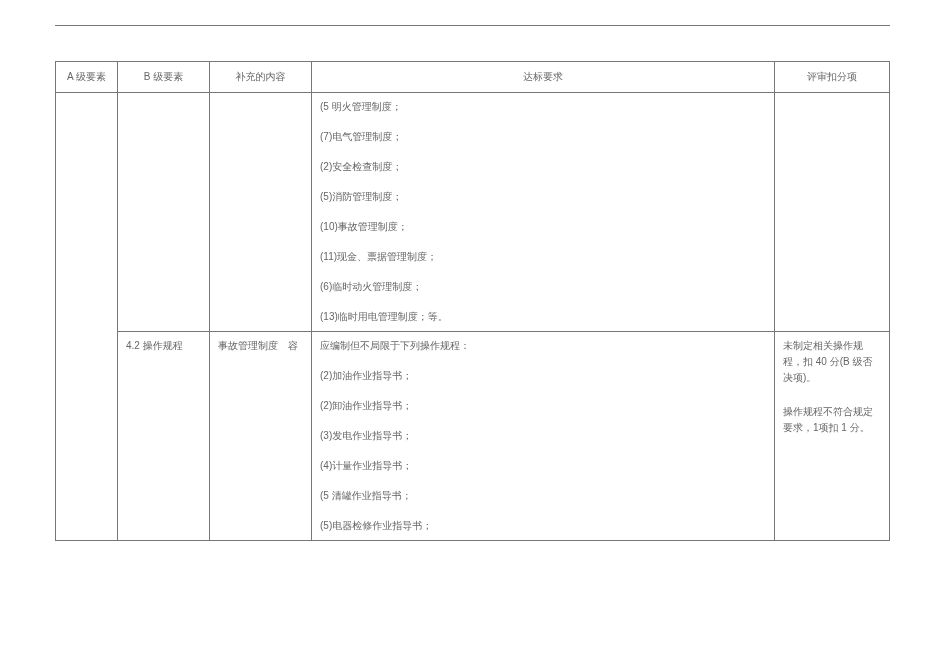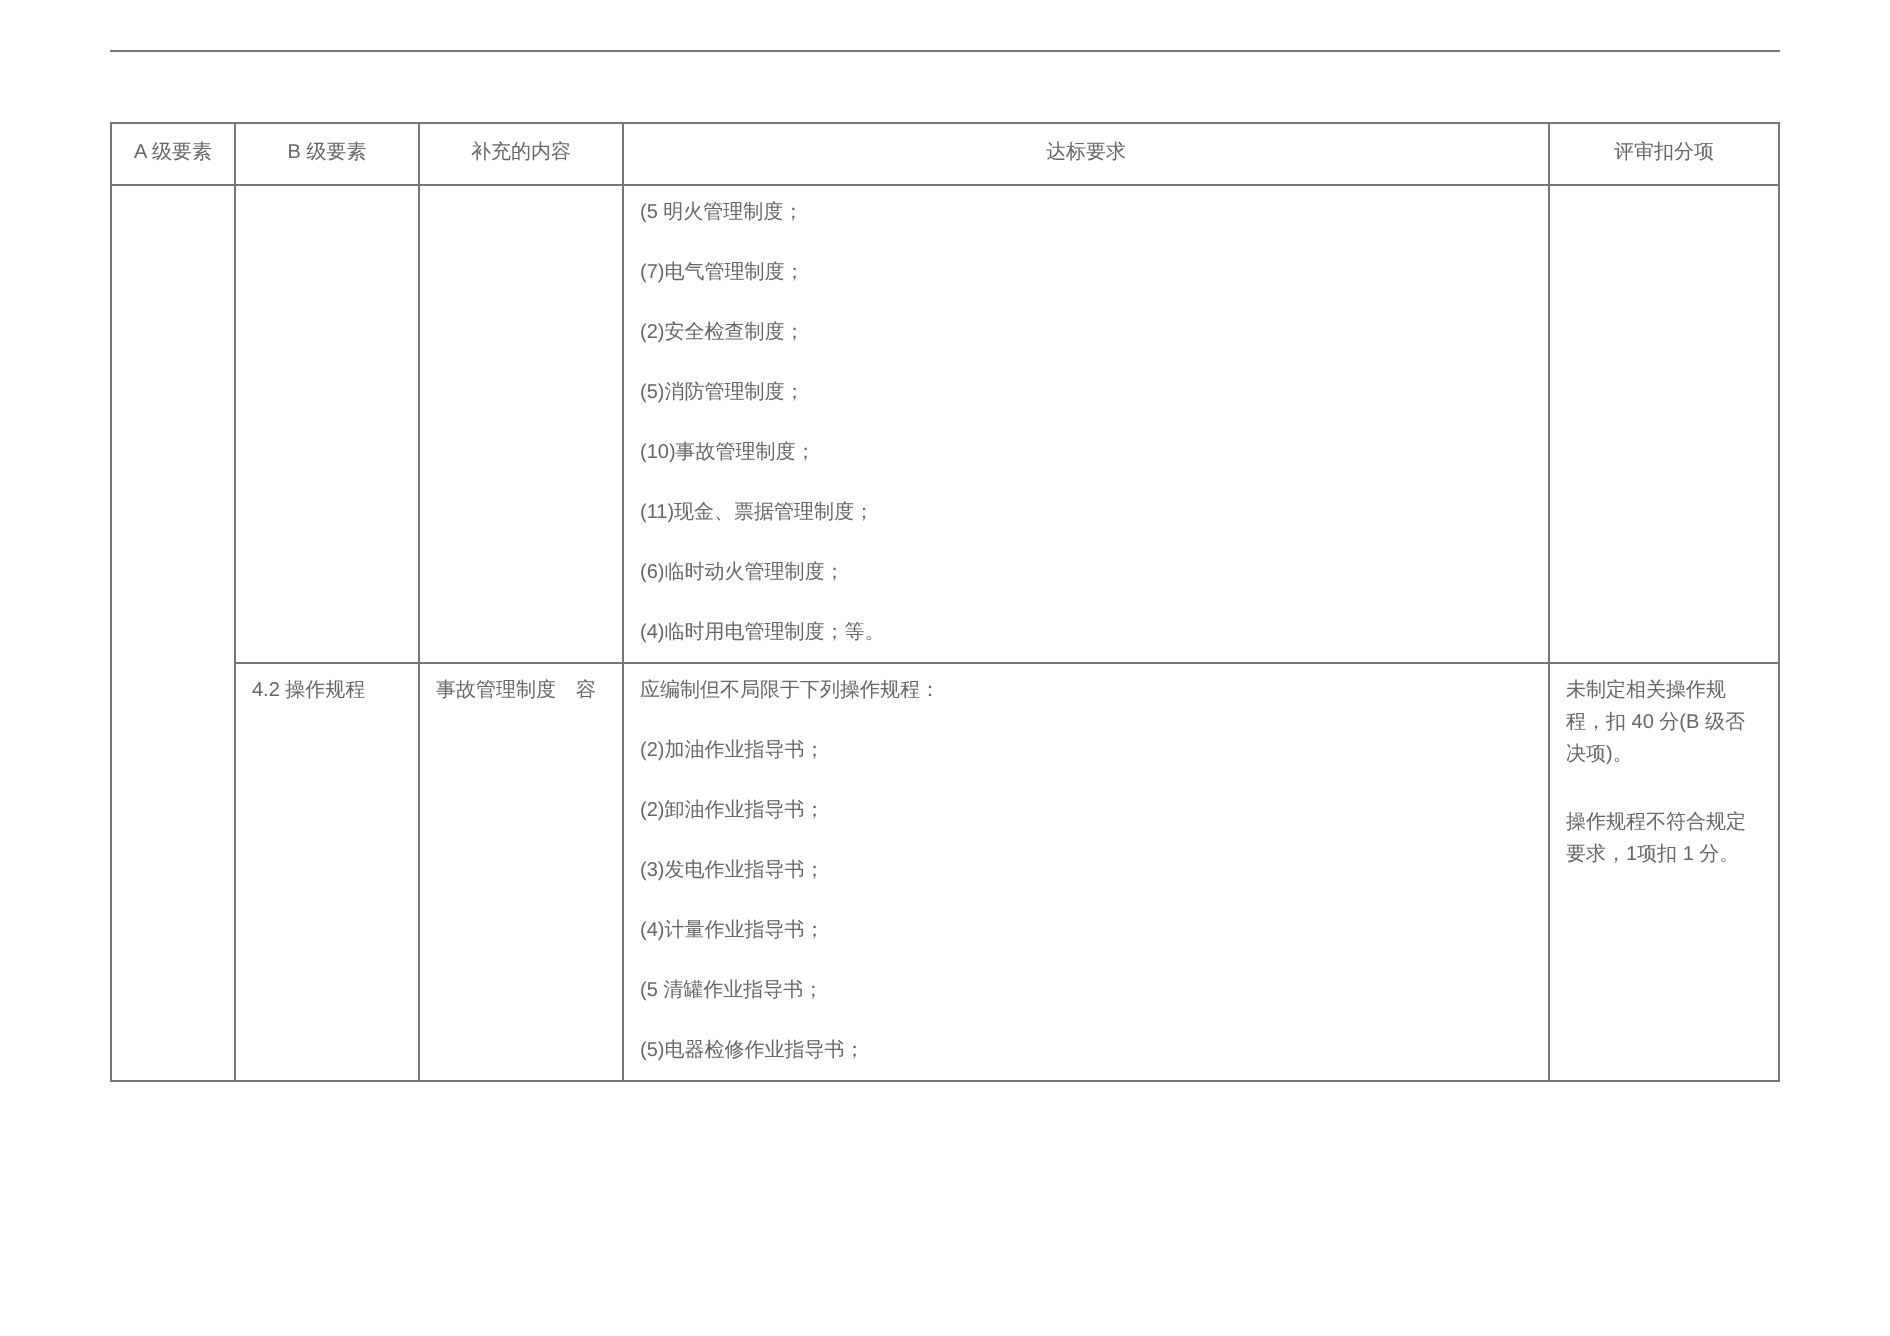--- a/index.html
+++ b/index.html
@@ -87,21 +87,21 @@
         <td></td>
         <td></td>
         <td>
           <div class="req-line">(5 明火管理制度；</div>
           <div class="req-line">(7)电气管理制度；</div>
           <div class="req-line">(2)安全检查制度；</div>
           <div class="req-line">(5)消防管理制度；</div>
           <div class="req-line">(10)事故管理制度；</div>
           <div class="req-line">(11)现金、票据管理制度；</div>
           <div class="req-line">(6)临时动火管理制度；</div>
-          <div class="req-line">(4)临时用电管理制度；等。</div>
+          <div class="req-line">(13)临时用电管理制度；等。</div>
         </td>
         <td></td>
       </tr>
 
       <tr>
         <td>4.2 操作规程</td>
         <td>事故管理制度　容</td>
         <td>
           <div class="req-line">应编制但不局限于下列操作规程：</div>
           <div class="req-line">(2)加油作业指导书；</div>

